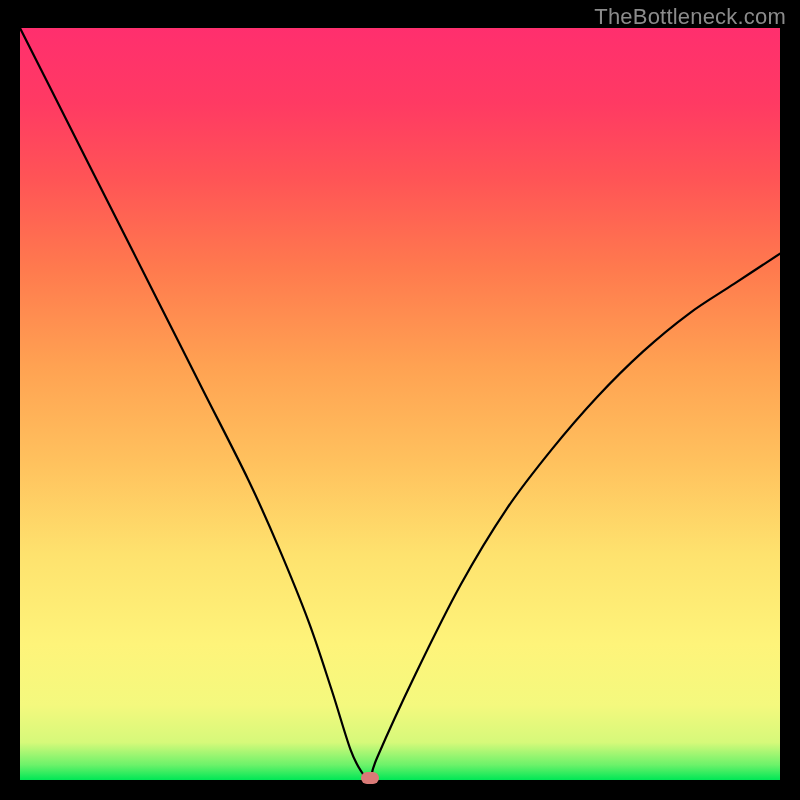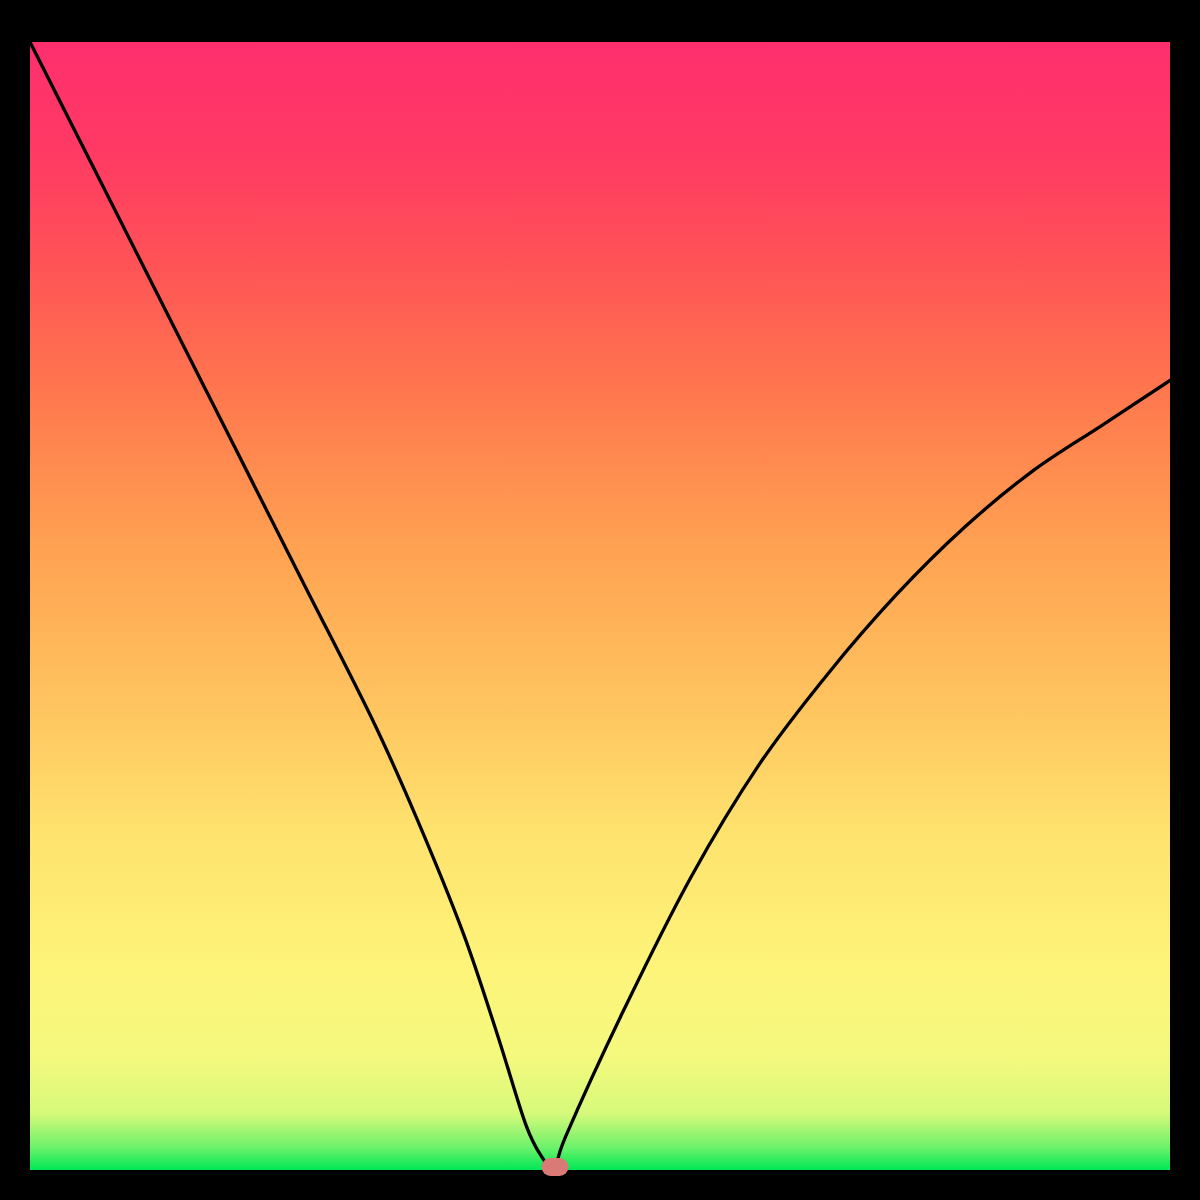--- a/index.html
+++ b/index.html
@@ -73,14 +73,15 @@
 <div class="frame">
 
   <div class="plot-area"></div>
 
   <svg class="curve-svg" viewBox="0 0 760 752" preserveAspectRatio="none">
     <path id="curve-path" fill="none" stroke="#000" stroke-width="2.2" stroke-linejoin="round" stroke-linecap="round" d="M 0 0 C 7.6000000000000005 15.040000000000001, 30.4 60.16000000000001, 45.6 90.24000000000001 C 60.800000000000004 120.32000000000001, 76 150.40000000000003, 91.2 180.48000000000002 C 106.4 210.56, 121.59999999999998 240.64, 136.79999999999998 270.71999999999997 C 151.99999999999997 300.79999999999995, 167.2 330.88, 182.4 360.96 C 197.60000000000002 391.03999999999996, 215.33333333333331 424.88, 228 451.2 C 240.66666666666669 477.52, 248.2666666666667 495.06666666666666, 258.40000000000003 518.88 C 268.53333333333336 542.6933333333334, 279.93333333333334 570.2666666666667, 288.8 594.08 C 297.6666666666667 617.8933333333334, 304.6333333333333 640.4533333333334, 311.59999999999997 661.76 C 318.5666666666666 683.0666666666666, 325.53333333333336 708.1333333333333, 330.6 721.92 C 335.6666666666667 735.7066666666666, 338.8333333333333 739.4666666666667, 342 744.48 C 345.1666666666667 749.4933333333333, 347.0666666666667 754.5066666666667, 349.6 752 C 352.1333333333333 749.4933333333333, 349.6 746.9866666666667, 357.2 729.44 C 364.79999999999995 711.8933333333334, 381.26666666666665 675.5466666666667, 395.2 646.72 C 409.1333333333333 617.8933333333333, 425.59999999999997 584.0533333333334, 440.79999999999995 556.48 C 455.99999999999994 528.9066666666666, 471.20000000000005 503.84000000000003, 486.40000000000003 481.28000000000003 C 501.6 458.72, 516.8 439.92, 532 421.12 C 547.2 402.32, 562.4000000000001 384.77333333333337, 577.6 368.48 C 592.8 352.18666666666667, 608 337.1466666666667, 623.1999999999999 323.36 C 638.3999999999999 309.5733333333333, 653.5999999999999 297.04, 668.8 285.76 C 684 274.47999999999996, 699.1999999999999 265.7066666666666, 714.4 255.67999999999995 C 729.6 245.65333333333328, 752.4 230.61333333333334, 760 225.60000000000002"></path>
   </svg>
 
   <div id="marker" class="marker" style="left: 360.6px; top: 772px;"></div>
 
+  <div class="watermark">TheBottleneck.com</div>
 
 </div>
 
 </body></html>

